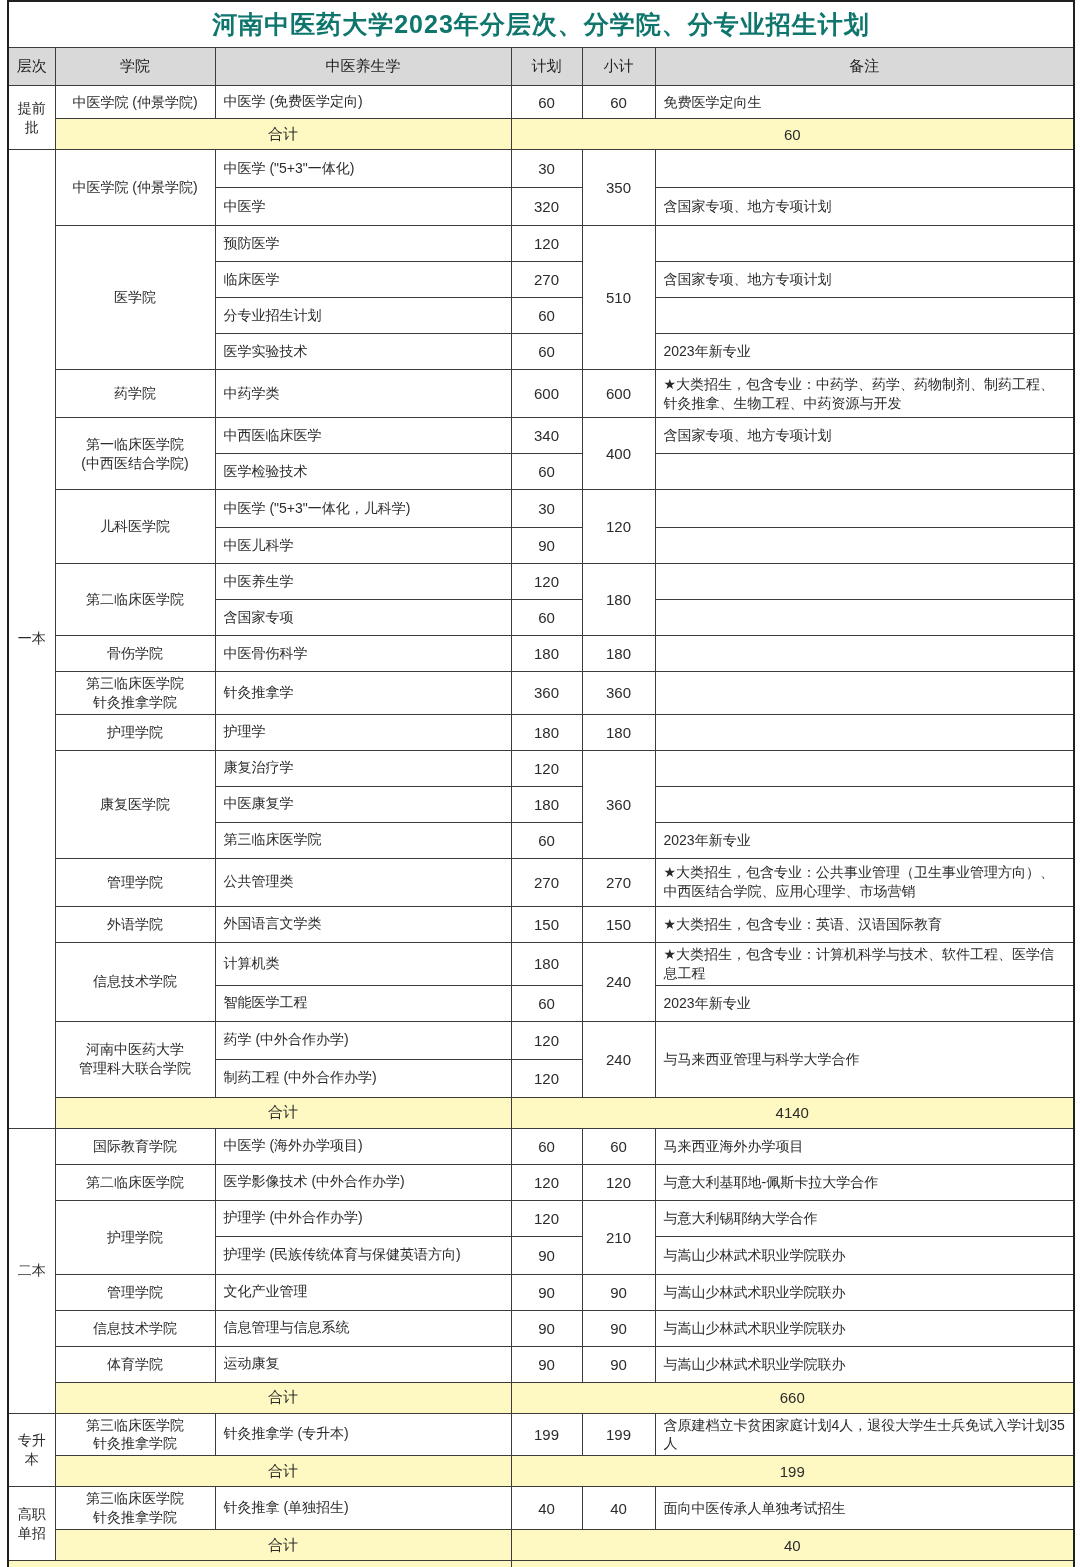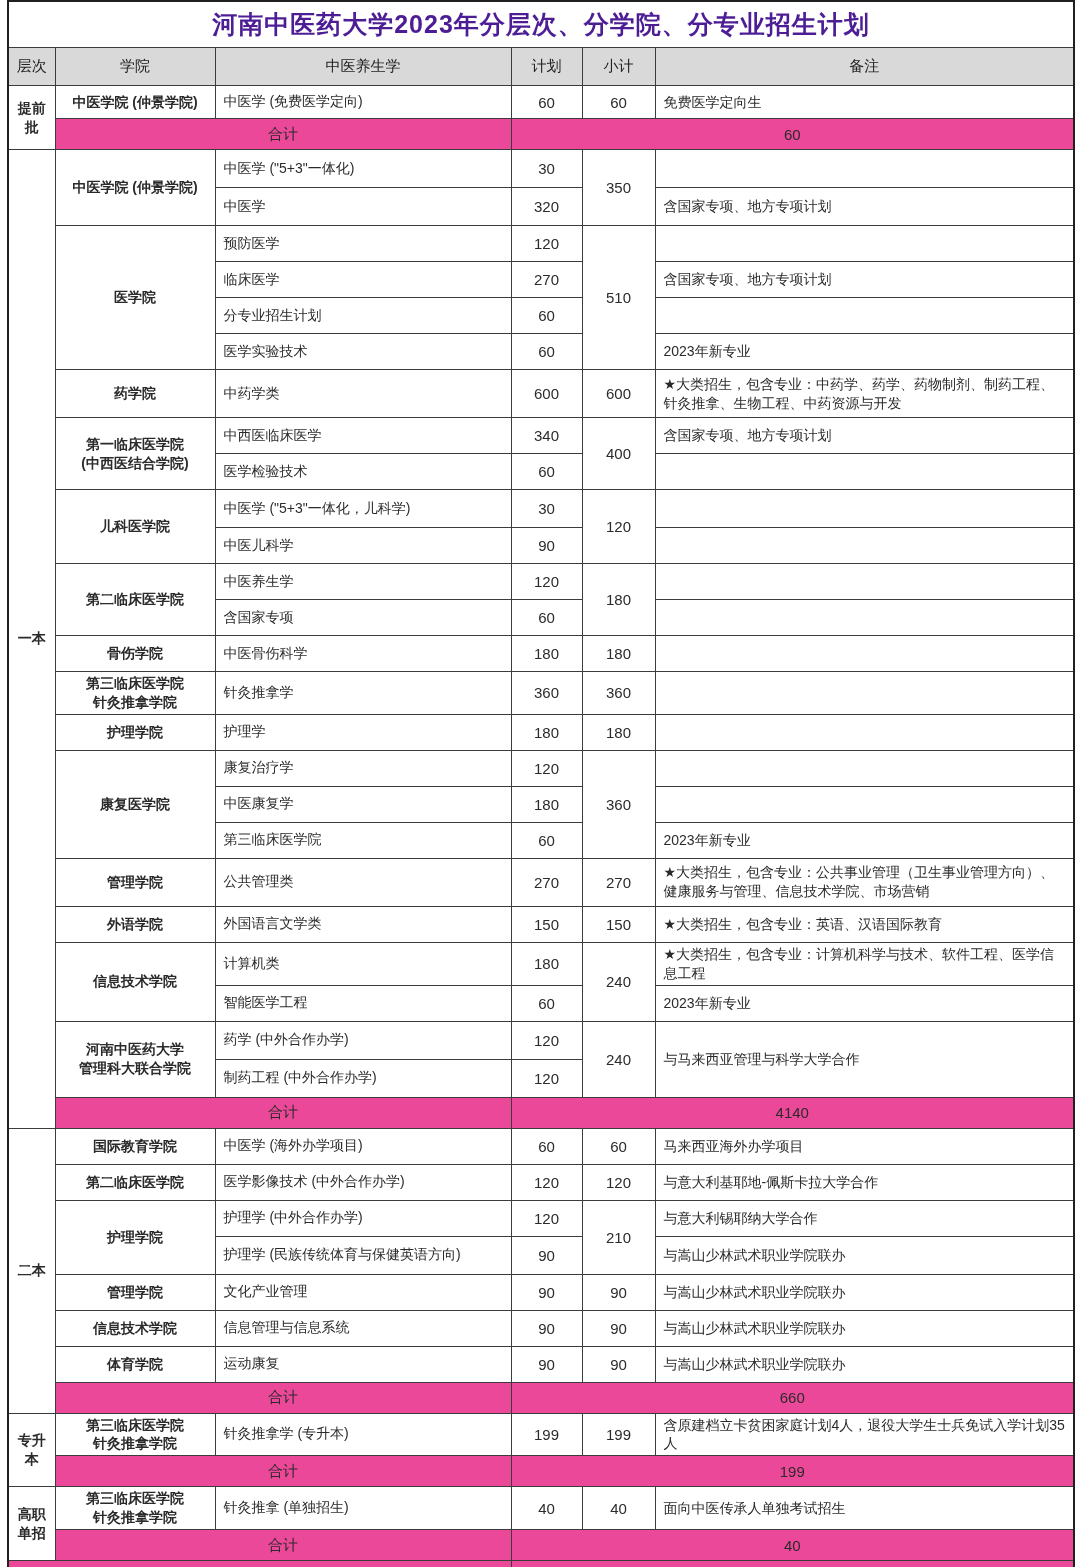--- a/index.html
+++ b/index.html
@@ -1,26 +1,26 @@
 <!DOCTYPE html>
 <html><head>
 <meta charset="utf-8">
 <style>
   html,body{margin:0;padding:0;background:#ffffff;}
   body{width:1080px;font-family:"Liberation Sans","DejaVu Sans",sans-serif;color:#2b2b2b;}
   .sheet{padding:0 7px;}
   table{border-collapse:collapse;width:1066px;table-layout:fixed;border:2px solid #202020;}
   td,th{border:1px solid #3c3c3c;font-size:14px;padding:2px 5px;vertical-align:middle;overflow:hidden;}
-  .title-cell{font-size:25px;font-weight:bold;text-align:center;color:#4c1d95;letter-spacing:1px;padding:6px 0;}
+  .title-cell{font-size:25px;font-weight:bold;text-align:center;color:#0f766e;letter-spacing:1px;padding:6px 0;}
   th{background:#d9d9d9;font-weight:normal;font-size:15px;text-align:center;color:#222;}
-  .gray{background:#ec4899;}
+  .gray{background:#fef9c3;}
   .center{text-align:center;}
   .left{text-align:left;padding-left:8px;}
   .num{text-align:center;font-size:15px;}
-  .pre{white-space:pre-line;line-height:1.35;font-weight:bold;}
+  .pre{white-space:pre-line;line-height:1.35;}
   .remark{line-height:1.35;}
   .total-label{text-align:center;font-size:15px;}
   .total-value{text-align:center;font-size:15px;}
 </style>
 </head>
 <body>
 
 <div class="sheet">
 <table>
   <colgroup>
@@ -175,21 +175,21 @@
   <tr style="height:36px">
     <td class="left">第三临床医学院</td>
     <td class="num">60</td>
     <td class="left remark">2023年新专业</td>
   </tr>
   <tr style="height:48px">
     <td class="center pre">管理学院</td>
     <td class="left">公共管理类</td>
     <td class="num">270</td>
     <td class="num">270</td>
-    <td class="left remark">★大类招生，包含专业：公共事业管理（卫生事业管理方向）、健康服务与管理、信息技术学院、市场营销</td>
+    <td class="left remark">★大类招生，包含专业：公共事业管理（卫生事业管理方向）、中西医结合学院、应用心理学、市场营销</td>
   </tr>
   <tr style="height:36px">
     <td class="center pre">外语学院</td>
     <td class="left">外国语言文学类</td>
     <td class="num">150</td>
     <td class="num">150</td>
     <td class="left remark">★大类招生，包含专业：英语、汉语国际教育</td>
   </tr>
   <tr style="height:36px">
     <td rowspan="2" class="center pre">信息技术学院</td>

